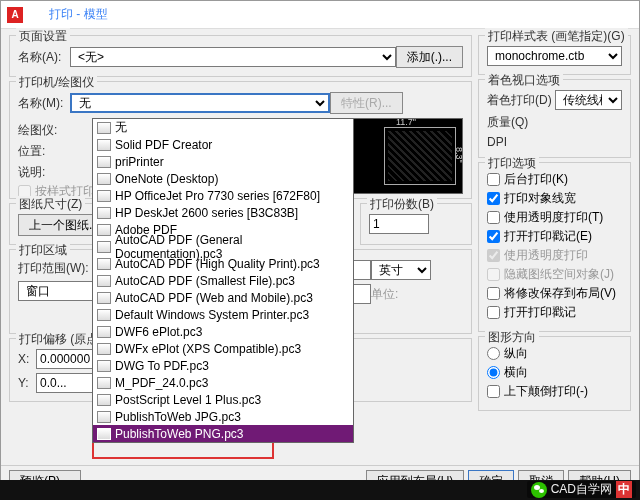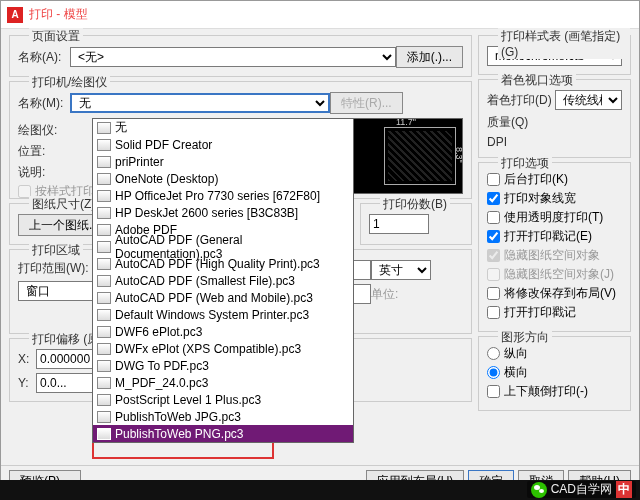--- a/index.html
+++ b/index.html
@@ -1,25 +1,25 @@
 <!DOCTYPE html>
 <html><head>
 <meta charset="utf-8">
 <style>
 * { box-sizing: border-box; margin: 0; padding: 0; font-family: "Microsoft YaHei", "SimSun", sans-serif; font-size: 12px; }
 body { background: #2a2a2a; width: 640px; height: 500px; overflow: hidden; position: relative; }
 .dialog { position: absolute; top: 0; left: 0; width: 640px; height: 497px; background: #f0f0f0; border: 1px solid #999; display: flex; flex-direction: column; }
 .titlebar { height: 28px; background: #fff; display: flex; align-items: center; padding: 0 6px; border-bottom: 1px solid #ddd; }
 .titlebar .appicon { width: 16px; height: 16px; background: #d22; color: #fff; font-size: 10px; display: flex; align-items: center; justify-content: center; margin-right: 6px; font-weight: bold; }
-.titlebar .title { color: #ef4444; }
+.titlebar .title { color: #3b82f6; margin-left: 20px; }
 .body { flex: 1; display: flex; padding: 6px 8px 4px 8px; gap: 6px; position: relative; }
 .col-left { width: 470px; display: flex; flex-direction: column; gap: 4px; }
 .col-right { flex: 1; display: flex; flex-direction: column; gap: 4px; }
 .group { border: 1px solid #ccc; padding: 6px 8px 8px 8px; position: relative; background: #f0f0f0; }
-.group > .legend { position: absolute; top: -8px; left: 19px; background: #f0f0f0; padding: 0 3px; color: #333; }
+.group > .legend { position: absolute; top: -8px; left: 6px; background: #f0f0f0; padding: 0 3px; color: #333; }
 .row { display: flex; align-items: center; gap: 0; margin-top: 4px; }
 .row label { min-width: 52px; color: #333; }
 select, input[type=text] { border: 1px solid #7a7a7a; background: #fff; height: 20px; padding: 0 3px; }
 select { width: 100%; }
 button { border: 1px solid #888; background: #e8e8e8; height: 22px; padding: 0 10px; cursor: pointer; }
 button:disabled { color: #aaa; }
 .checkbox, .radio { display: flex; align-items: center; gap: 4px; margin: 2px 0; }
 .checkbox input, .radio input { margin: 0; }
 .disabled { color: #999; }
 .preview { width: 110px; height: 76px; background: #000; border: 1px solid #666; position: relative; }
@@ -184,21 +184,21 @@
         <div class="checkbox">
             <input type="checkbox" style="">
             <span>使用透明度打印(T)</span>
           </div>
         <div class="checkbox">
             <input type="checkbox" checked="" style="">
             <span>打开打印戳记(E)</span>
           </div>
         <div class="checkbox disabled">
             <input type="checkbox" checked="" disabled="" style="">
-            <span>隐藏图纸空间对象</span>
+            <span>使用透明度打印</span>
           </div>
         <div class="checkbox disabled">
             <input type="checkbox" disabled="" style="">
             <span>隐藏图纸空间对象(J)</span>
           </div>
         <div class="checkbox">
             <input type="checkbox" style="">
             <span>将修改保存到布局(V)</span>
           </div>
         <div class="checkbox">

